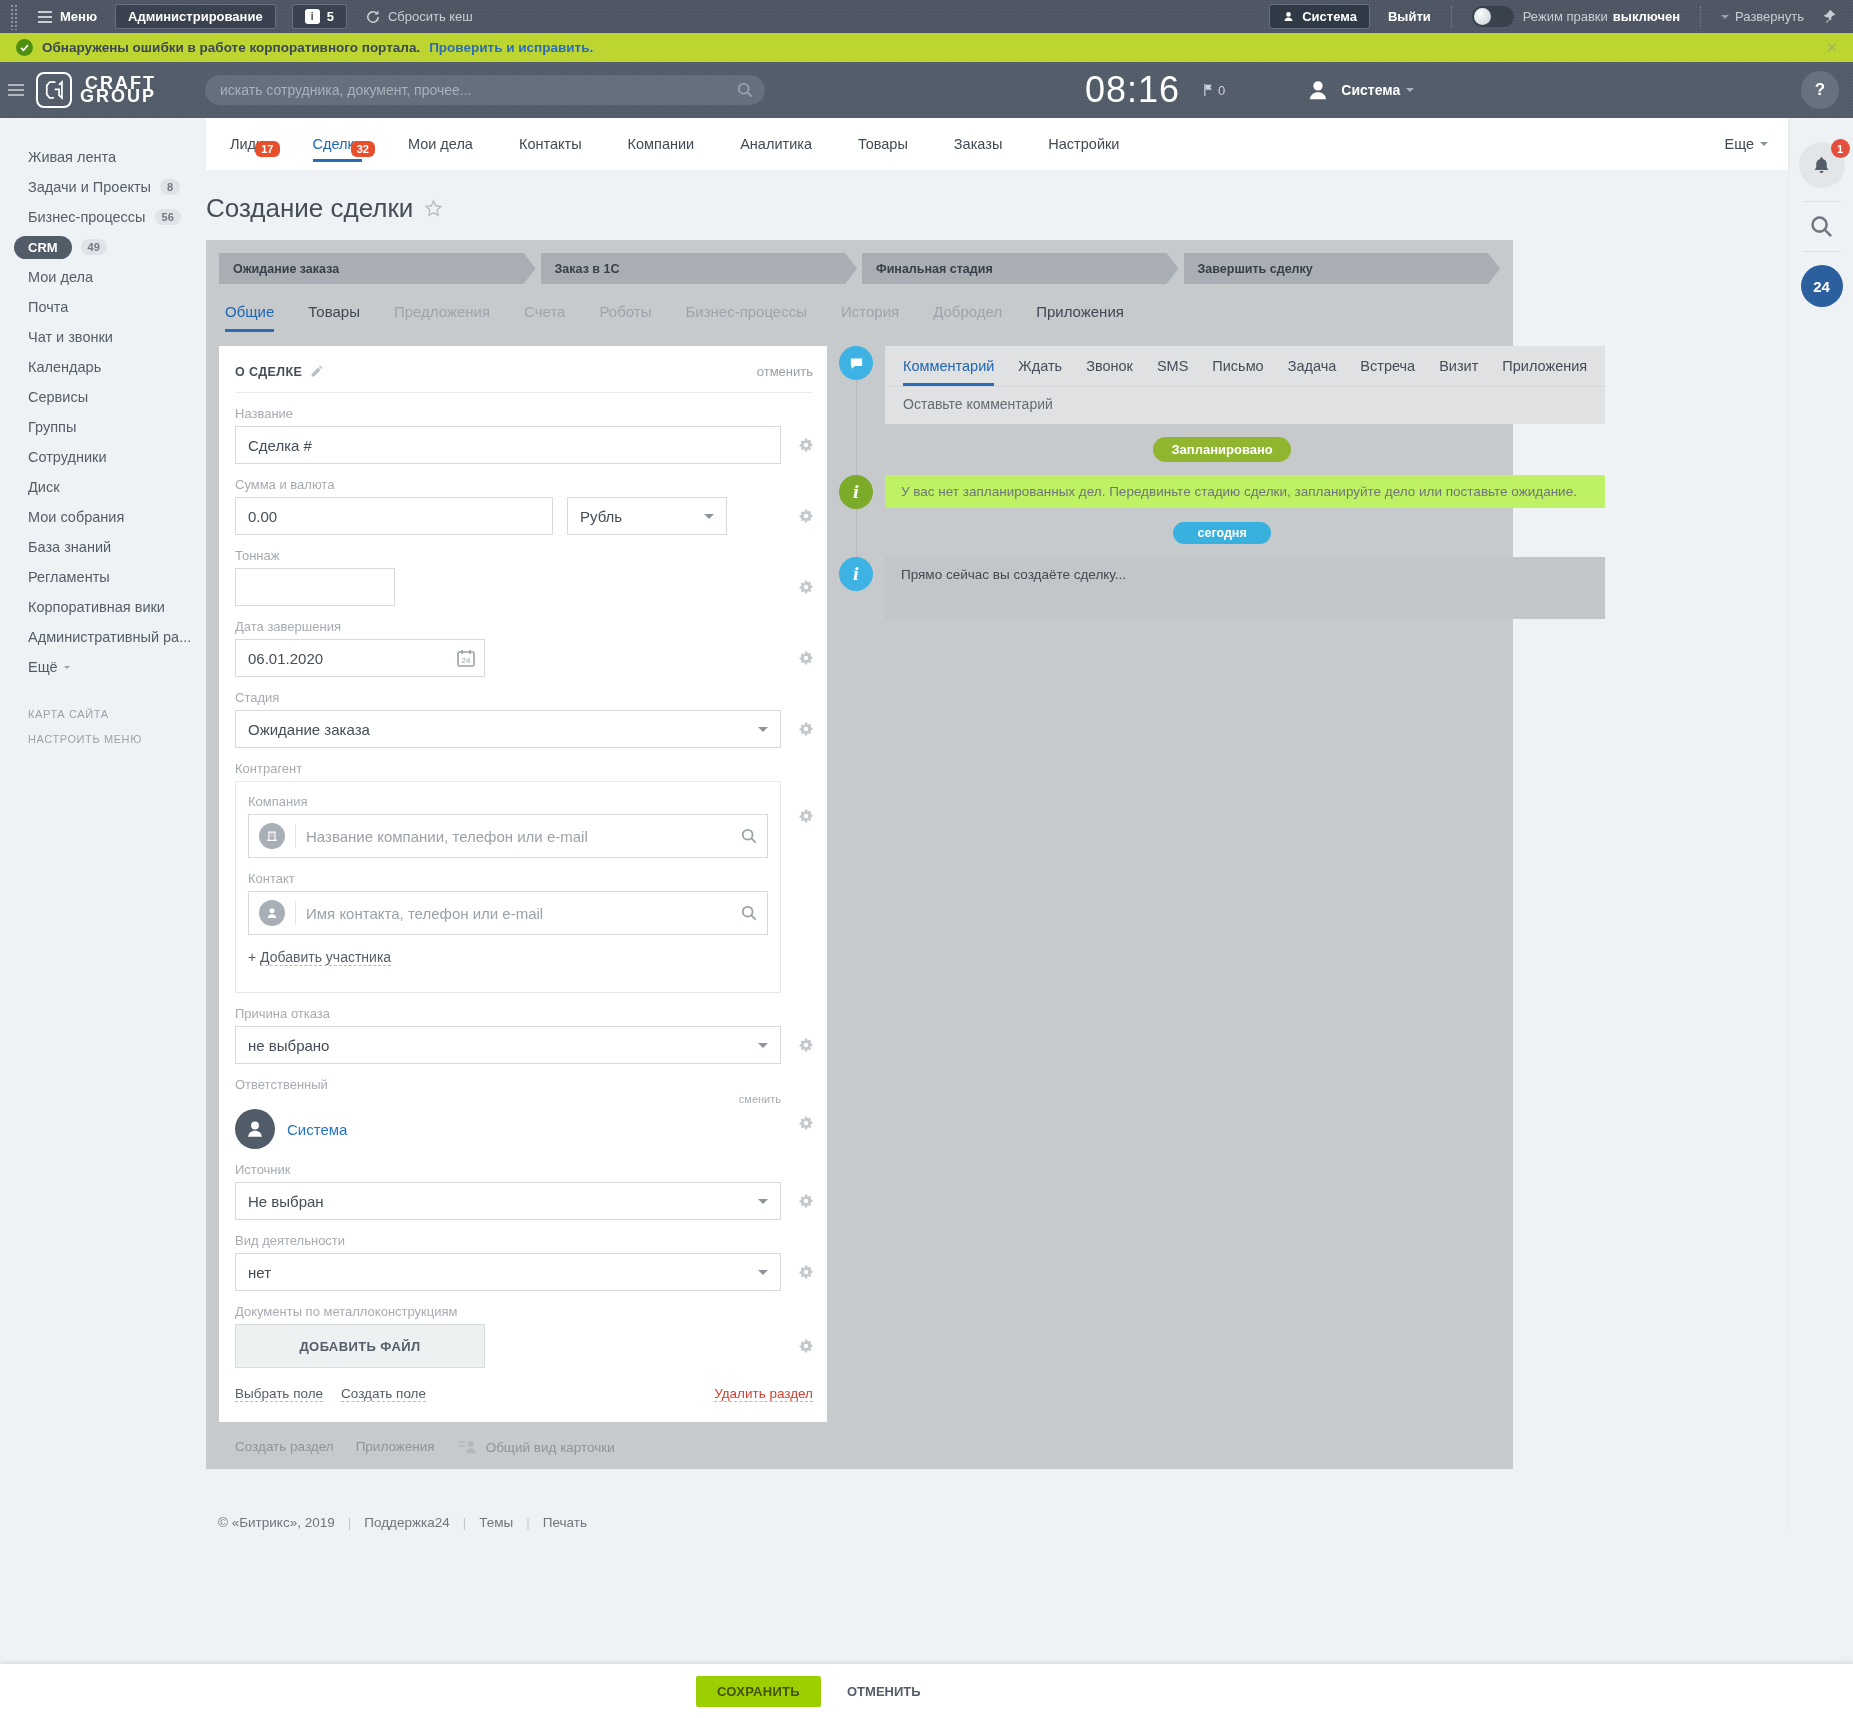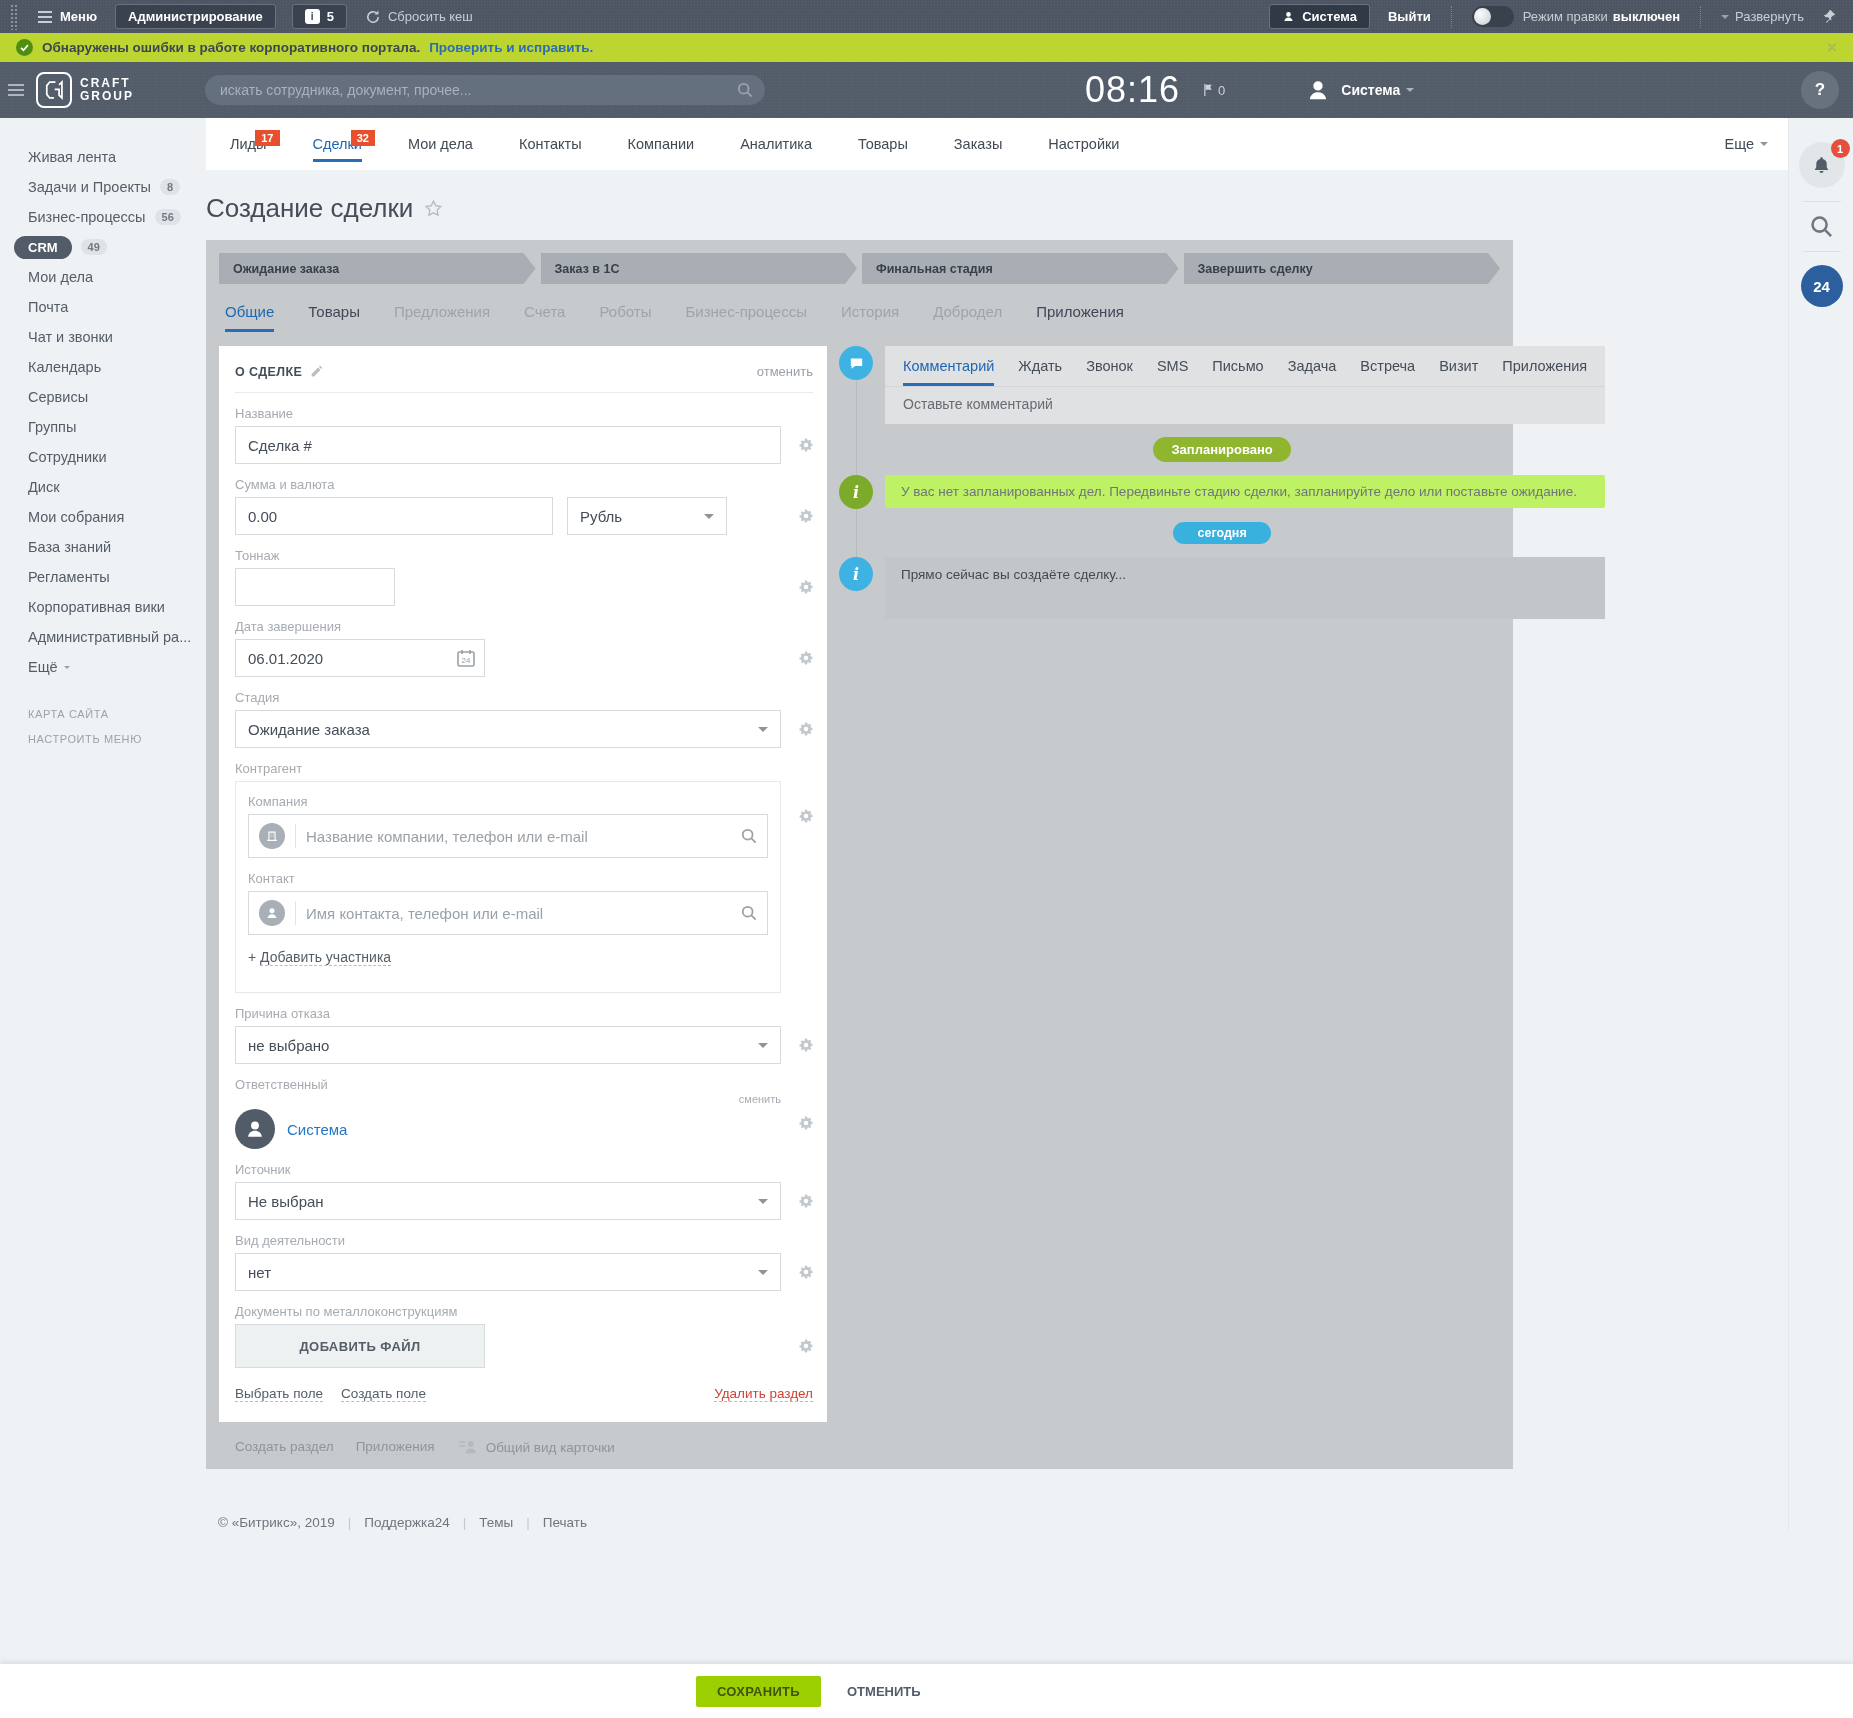--- a/index.html
+++ b/index.html
@@ -38,21 +38,21 @@
 
   
   .hdr { height:56px; background:#535c69; display:flex; align-items:center;
     background-image:radial-gradient(rgba(255,255,255,.05) 1px, transparent 1px); background-size:3px 3px; }
   .hdr-left { width:205px; display:flex; align-items:center; flex:none; }
   .hdr-burger { margin:0 12px 0 8px; }
   .hdr-burger i { display:block; width:16px; height:2px; background:#aeb5bd; margin:3px 0; }
   .logo { display:flex; align-items:center; gap:8px; }
   .logo-box { width:36px; height:36px; border:2px solid #fff; border-radius:8px; display:flex; align-items:center;
     justify-content:center; }
-  .logo-txt { color:#fff; font-weight:bold; font-size:12px; line-height:13px; letter-spacing:2px; }
+  .logo-txt { color:#fff; font-weight:bold; font-size:18px; line-height:13px; letter-spacing:2px;text-align:right; }
   .hdr-search { width:560px; height:30px; border-radius:15px; background:#65707e; border:none; outline:none;
     padding:0 36px 0 15px; color:#dfe3e8; font-size:14px; }
   .hdr-search::placeholder { color:#a9b1bb; }
   .search-wrap { position:relative; }
   .search-wrap .mag { position:absolute; right:12px; top:7px; color:#9aa3ae; }
   .clock { color:#fff; font-size:36px; font-weight:300; letter-spacing:1px; margin-left:320px; }
   .flagbox { display:flex; align-items:center; color:#cdd2d8; font-size:13px; gap:4px; margin-left:22px; }
   .hdr-user { display:flex; align-items:center; margin-left:80px; color:#fff; }
   .hdr-user .nm { font-weight:bold; font-size:14px; margin-left:10px; }
   .help-circ { width:38px; height:38px; border-radius:50%; background:#68727f; color:#fff; font-weight:bold;
@@ -71,22 +71,22 @@
   .side-more-caret { width:0;height:0;border:3.5px solid transparent;border-top-color:#9aa1a8;margin-left:6px;transform:translateY(2px);}
 
   .main { width:1582px; flex:none; }
 
   
   .crmtabs { height:52px; background:#fff; display:flex; align-items:center; padding:0 20px 0 24px; }
   .crm-tab { position:relative; font-size:14.5px; color:#424a55; margin-right:46px; height:52px;
     display:flex; align-items:center; }
   .crm-tab.active { color:#2067b3; }
   .crm-tab.active::after { content:''; position:absolute; left:0; right:0; bottom:8px; height:3px; background:#2b6cb8; }
-  .crm-badge { position:absolute; top:12px; right:-13px; background:#e8502d; color:#fff; font-size:11px;
-    font-weight:bold; border-radius:0; padding:2px 6px; line-height:12px; }
+  .crm-badge { position:absolute; top:23px; right:-13px; background:#e8502d; color:#fff; font-size:11px;
+    font-weight:bold; border-radius:6px; padding:2px 6px; line-height:12px; }
   .crm-more { margin-left:auto; font-size:14.5px; color:#424a55; display:flex; align-items:center; }
   .crm-more .caret-d { color:#8d949c; }
 
   
   .titlerow { display:flex; align-items:center; padding:23px 0 16px 0; }
   .page-title { font-size:26px; font-weight:400; color:#454d59; }
   .star { margin-left:10px; color:#b7bdc3; }
 
   
   .panel { width:1307px; background:#c6cacd; padding:13px; }

